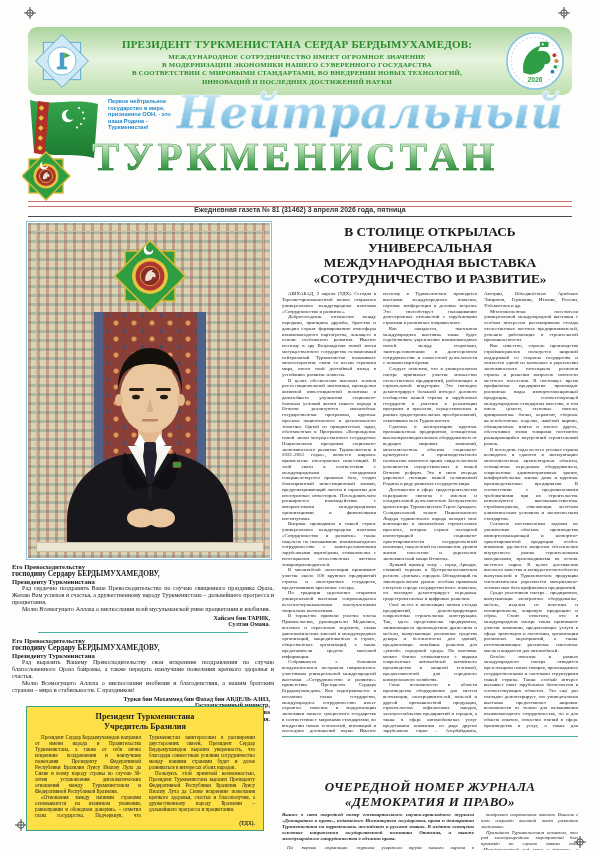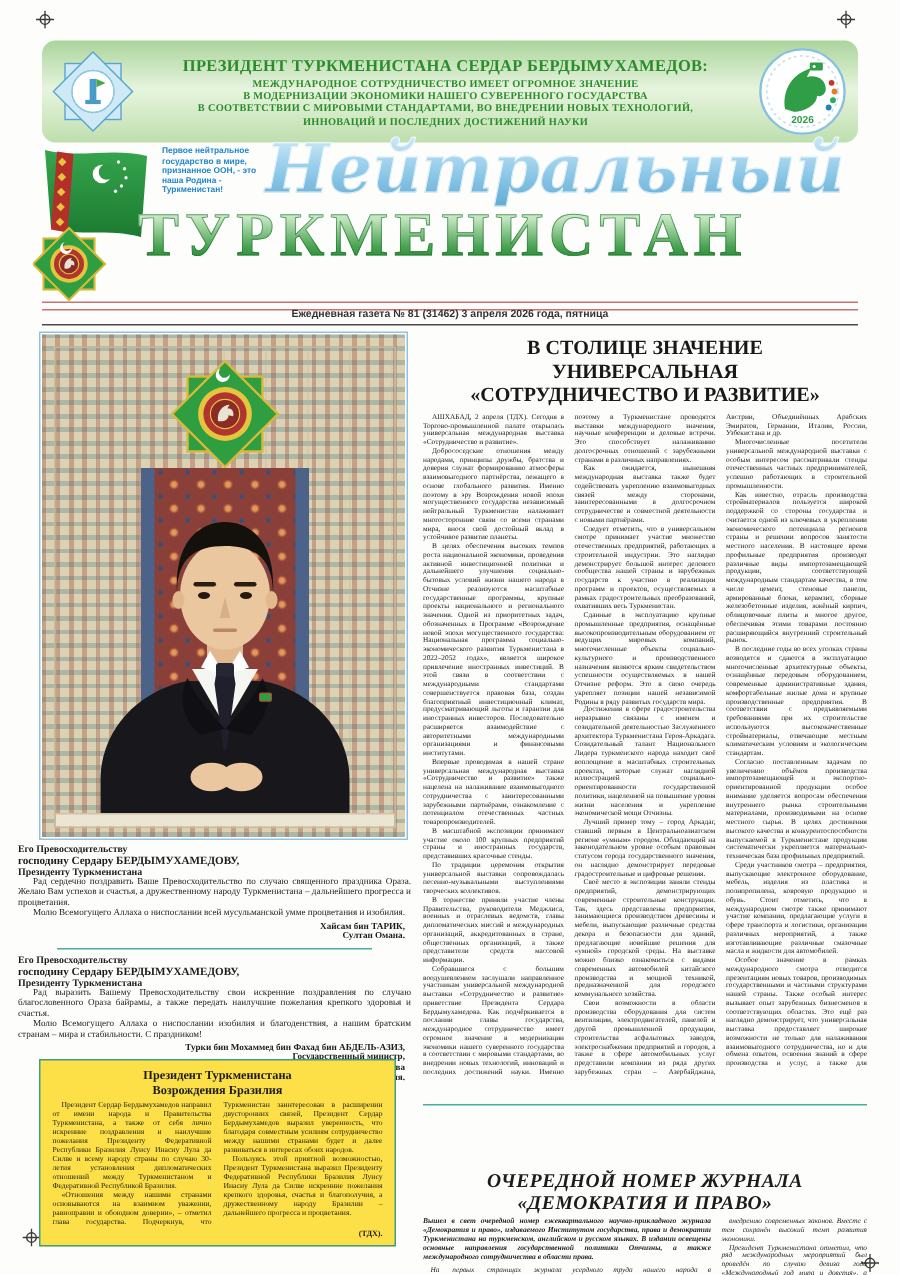--- a/index.html
+++ b/index.html
@@ -286,34 +286,35 @@
           <p>Государственный министр,</p>
           <p>член Кабинета Министров Королевства</p>
           <p>Саудовская Аравия.</p>
         </div>
     </div>
   </section>
 
   <section class="brazil-box">
     <div class="box-title">
         <p>Президент Туркменистана</p>
-        <p>Возрождения Бразилия</p>
+        <p>Учредитель Бразилия</p>
       </div>
     <div class="box-body">
         <p>Президент Сердар Бердымухамедов направил от имени народа и Правительства Туркменистана, а также от себя лично искренние поздравления и наилучшие пожелания Президенту Федеративной Республики Бразилия Луису Инасиу Лула да Силве и всему народу страны по случаю 30-летия установления дипломатических отношений между Туркменистаном и Федеративной Республикой Бразилия.</p>
         <p>«Отношения между нашими странами основываются на взаимном уважении, равноправии и обоюдном доверии», – отметил глава государства. Подчеркнув, что Туркменистан заинтересован в расширении двусторонних связей, Президент Сердар Бердымухамедов выразил уверенность, что благодаря совместным усилиям сотрудничество между нашими странами будет и далее развиваться в интересах обоих народов.</p>
         <p>Пользуясь этой приятной возможностью, Президент Туркменистана выразил Президенту Федеративной Республики Бразилия Луису Инасиу Лула да Силве искренние пожелания крепкого здоровья, счастья и благополучия, а дружественному народу Бразилии – дальнейшего прогресса и процветания.</p>
       </div>
     <div class="box-byline">(ТДХ).</div>
   </section>
 
   <section class="main-article">
     <h1 class="headline" style="margin:0;">
-        <p>В СТОЛИЦЕ ЗНАЧЕНИЕ</p>
+        <p>В СТОЛИЦЕ ОТКРЫЛАСЬ</p>
         <p>УНИВЕРСАЛЬНАЯ</p>
+        <p>МЕЖДУНАРОДНАЯ ВЫСТАВКА</p>
         <p>«СОТРУДНИЧЕСТВО И РАЗВИТИЕ»</p>
       </h1>
     <div class="article-cols">
         <p>АШХАБАД, 2 апреля (ТДХ). Сегодня в Торгово-промышленной палате открылась универсальная международная выставка «Сотрудничество и развитие».</p>
         <p>Добрососедские отношения между народами, принципы дружбы, братства и доверия служат формированию атмосферы взаимовыгодного партнёрства, лежащего в основе глобального развития. Именно поэтому в эру Возрождения новой эпохи могущественного государства независимый нейтральный Туркменистан налаживает многосторонние связи со всеми странами мира, внося свой достойный вклад в устойчивое развитие планеты.</p>
         <p>В целях обеспечения высоких темпов роста национальной экономики, проведения активной инвестиционной политики и дальнейшего улучшения социально-бытовых условий жизни нашего народа в Отчизне реализуются масштабные государственные программы, крупные проекты национального и регионального значения. Одной из приоритетных задач, обозначенных в Программе «Возрождение новой эпохи могущественного государства: Национальная программа социально-экономического развития Туркменистана в 2022–2052 годах», является широкое привлечение иностранных инвестиций. В этой связи в соответствии с международными стандартами совершенствуется правовая база, создан благоприятный инвестиционный климат, предусматривающий льготы и гарантии для иностранных инвесторов. Последовательно расширяется взаимодействие с авторитетными международными организациями и финансовыми институтами.</p>
         <p>Впервые проводимая в нашей стране универсальная международная выставка «Сотрудничество и развитие» также нацелена на налаживание взаимовыгодного сотрудничества с заинтересованными зарубежными партнёрами, ознакомление с потенциалом отечественных частных товаропроизводителей.</p>
         <p>В масштабной экспозиции принимают участие около 100 крупных предприятий страны и иностранных государств, представивших красочные стенды.</p>
         <p>По традиции церемония открытия универсальной выставки сопровождалась песенно-музыкальными выступлениями творческих коллективов.</p>
         <p>В торжестве приняли участие члены Правительства, руководители Меджлиса, военных и отраслевых ведомств, главы дипломатических миссий и международных организаций, аккредитованных в стране, общественных организаций, а также представители средств массовой информации.</p>

